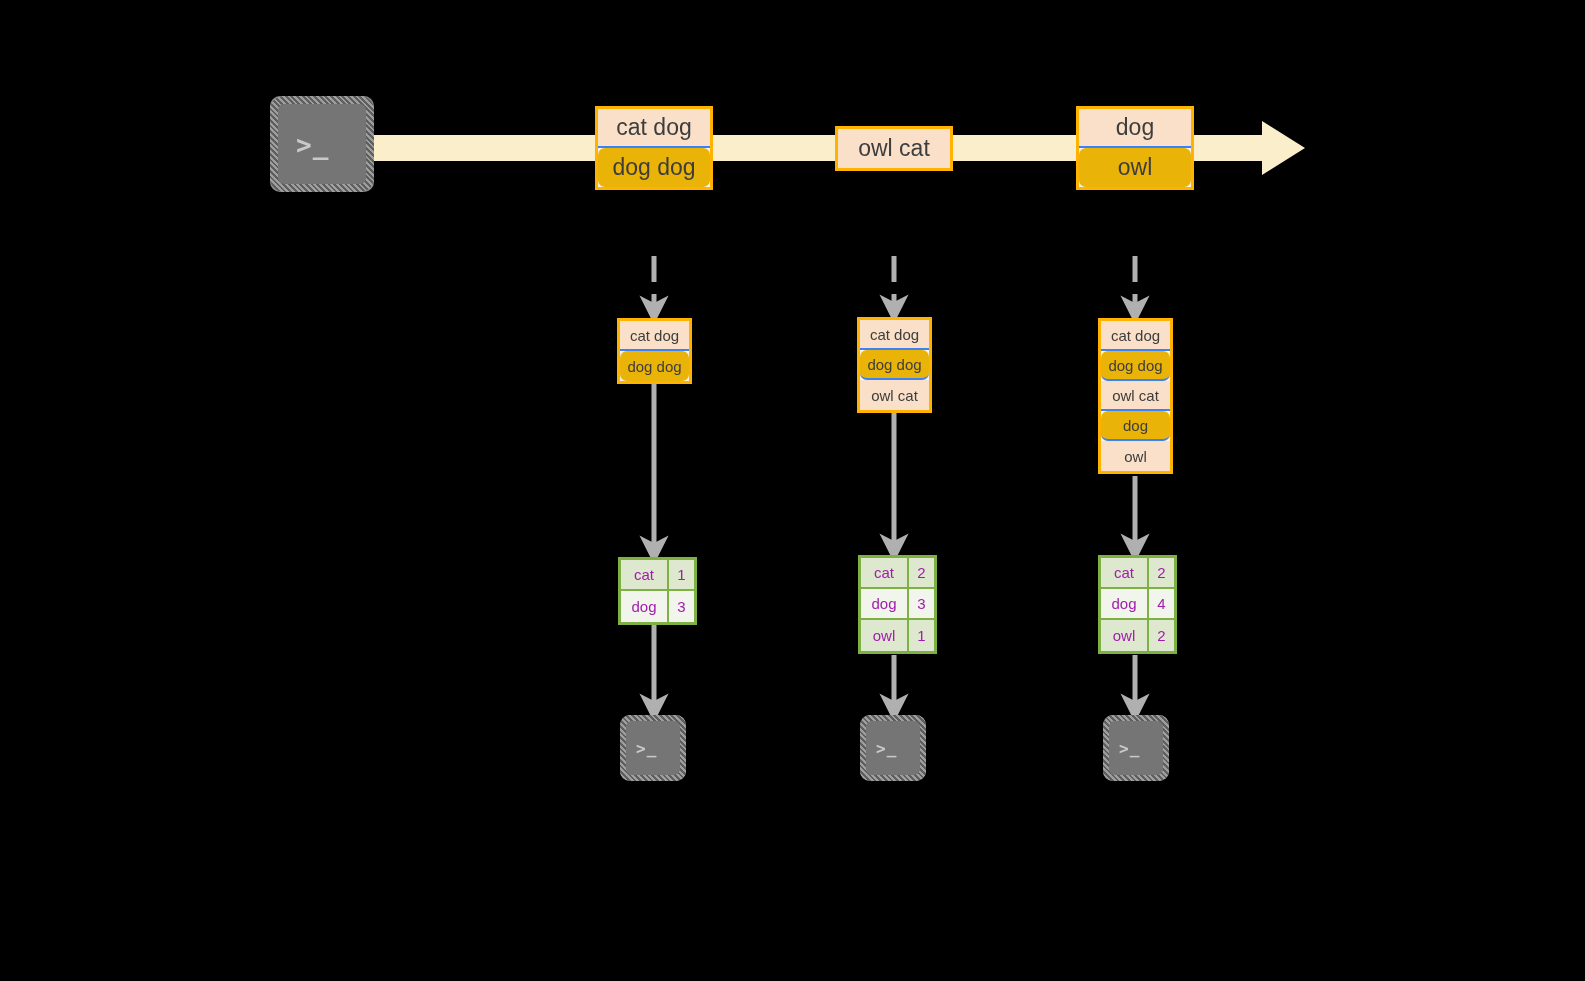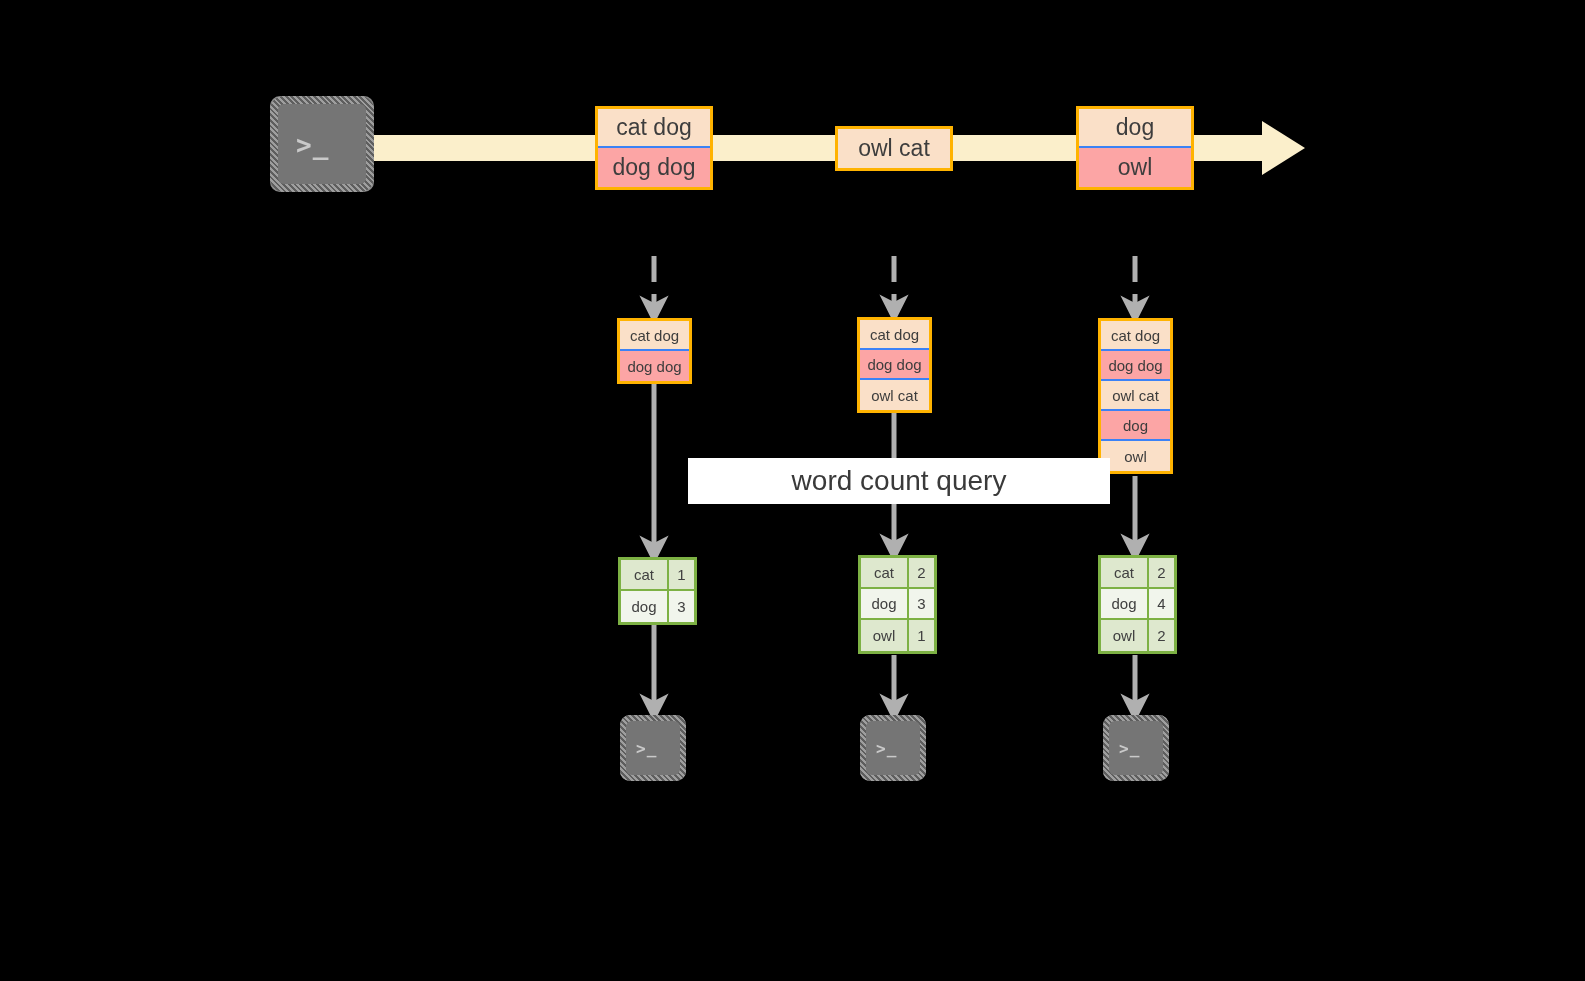--- a/index.html
+++ b/index.html
@@ -81,21 +81,21 @@
   .obox .row {
     display: flex;
     align-items: center;
     justify-content: center;
     color: #3d3d3d;
     white-space: nowrap;
     border-bottom: 2px solid #3b82f6;
   }
   .obox .row:last-child { border-bottom: none; }
   .obox .row.dark  { background: #FAE0C8; }
-  .obox .row.light { background: #fca5a5; }
+  .obox .row.light { background: #eab308; border-radius: 7px; }
 
   
   .obox.big .row { height: 39px; font-size: 23px; }
   #box-top-1 { left: 595px; top: 106px; width: 118px; }
   #box-top-2 { left: 835px; top: 126px; width: 118px; }
   #box-top-3 { left: 1076px; top: 106px; width: 118px; }
   #box-top-2 .row { border-bottom: none; }
 
   
   .obox.small { width: 75px; }
@@ -114,21 +114,21 @@
   .gbox .grow {
     display: flex;
     height: 31px;
     border-bottom: 2px solid #7DB144;
   }
   .gbox .grow:last-child { border-bottom: none; }
   .gbox .grow.dark  { background: #DEE8CE; }
   .gbox .grow.light { background: #F1F5EC; }
   .gbox .gkey, .gbox .gval {
     display: flex; align-items: center; justify-content: center;
-    color: #404040; font-size: 15px; white-space: nowrap;
+    color: #a21caf; font-size: 15px; white-space: nowrap;
   }
   .gbox .gkey { width: 48px; border-right: 2px solid #7DB144; }
   .gbox .gval { width: 25px; }
   #tbl-1 { left: 618px; top: 557px; }
   #tbl-2 { left: 858px; top: 555px; }
   #tbl-3 { left: 1098px; top: 555px; }
 
   
   #query-label {
     position: absolute;
@@ -213,23 +213,20 @@
   </div>
 
   <div class="obox small" id="box-mid-3">
     <div class="row dark">cat dog</div>
     <div class="row light">dog dog</div>
     <div class="row dark">owl cat</div>
     <div class="row light">dog</div>
     <div class="row dark">owl</div>
   </div>
 
-  <div id="query-label">
-    <span>word count query</span>
-  </div>
 
   <div class="gbox" id="tbl-1">
     <div class="grow dark">
       <div class="gkey">cat</div>
       <div class="gval">1</div>
     </div>
     <div class="grow light">
       <div class="gkey">dog</div>
       <div class="gval">3</div>
     </div>

